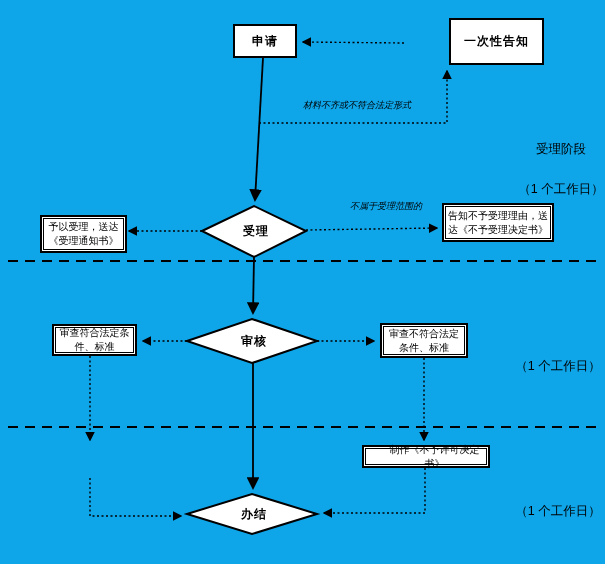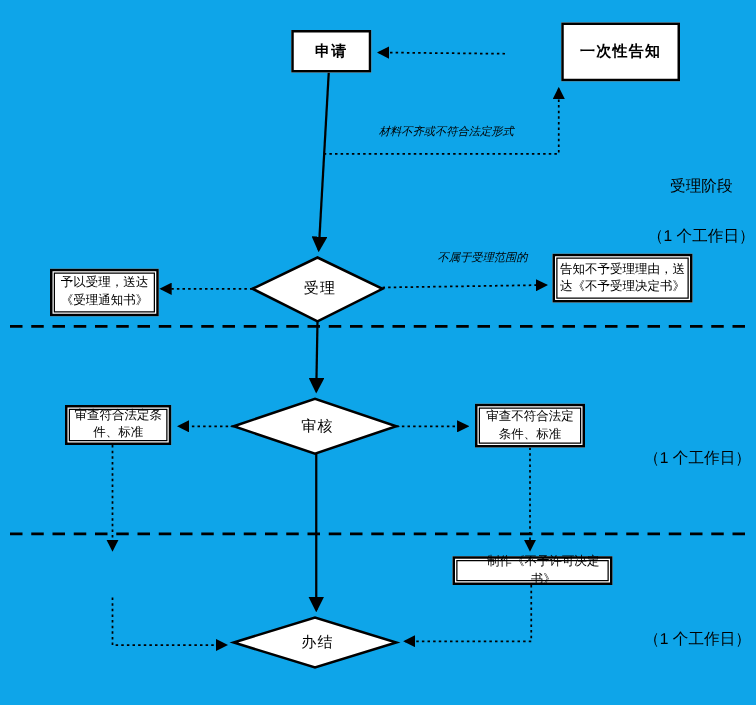--- a/index.html
+++ b/index.html
@@ -12,21 +12,21 @@
     position:absolute;box-sizing:border-box;background:#fff;
     border:2px solid #000;display:flex;align-items:center;justify-content:center;
     text-align:center;font-size:10px;line-height:1.4;padding:1px 3px;
   }
   .box.double::before{
     content:"";position:absolute;inset:1px;border:1px solid #000;pointer-events:none;
   }
   .box .bx-label{position:relative;z-index:1;}
   .node-label{
     position:absolute;transform:translate(-50%,-50%);
-    font-size:12px;font-weight:normal;letter-spacing:1px;white-space:nowrap;
+    font-size:12px;font-weight:bold;letter-spacing:1px;white-space:nowrap;
   }
   .top-node{font-size:12px;font-weight:bold;letter-spacing:1px;}
   .cond{
     position:absolute;font-size:9px;font-style:italic;line-height:1.35;
     white-space:pre-line;text-align:center;font-family:"Liberation Serif",serif;
   }
   .stage-label{
     position:absolute;font-size:12.5px;line-height:1.6;text-align:center;white-space:pre-line;
   }
 </style>

